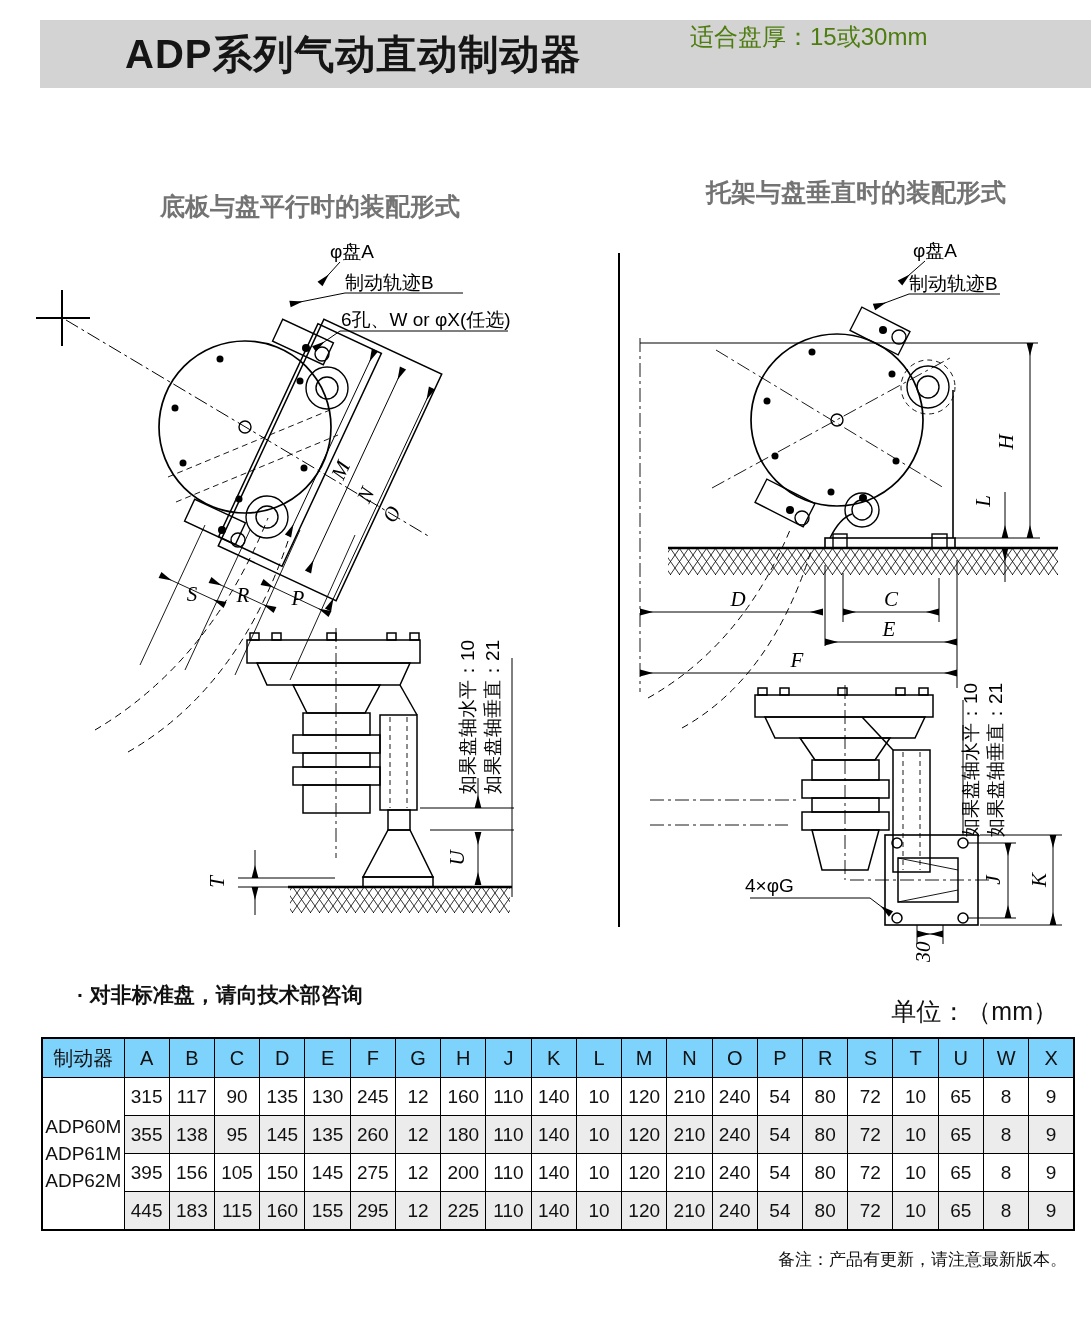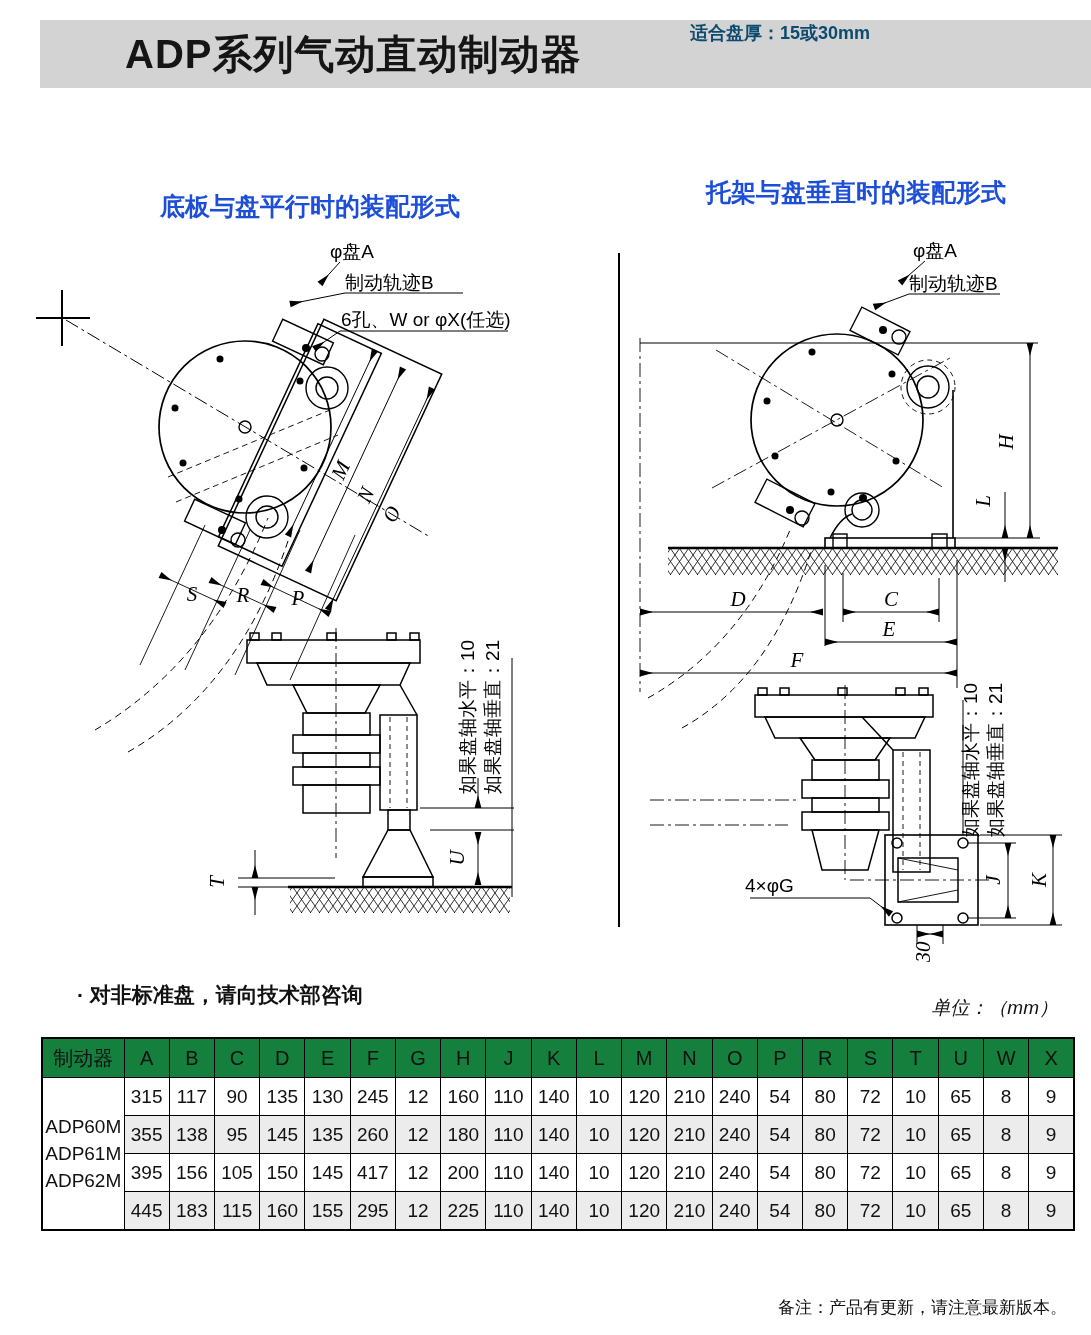--- a/index.html
+++ b/index.html
@@ -1,29 +1,29 @@
 <!DOCTYPE html>
 <html><head>
 <meta charset="utf-8">
 <style>
   html,body{margin:0;padding:0;background:#fff;}
   body{width:1091px;height:1335px;position:relative;font-family:"Liberation Sans",sans-serif;color:#111;overflow:hidden;}
   .abs{position:absolute;}
   .header-bar{left:40px;top:20px;width:1013px;height:68px;background:#d3d3d3;display:flex;align-items:center;padding-left:40px;}
   .header-title{margin-left:45px;font-size:40px;font-weight:bold;letter-spacing:1px;color:#151515;}
-  .header-right{position:absolute;left:690px;top:21px;font-size:18px;font-weight:bold;color:#0c4a6e;}
-  .diagram-title{font-size:25px;font-weight:bold;text-align:center;width:300px;color:#1d4ed8;}
+  .header-right{position:absolute;left:690px;top:21px;font-size:24px;font-weight:normal;color:#4d7c0f;}
+  .diagram-title{font-size:25px;font-weight:bold;text-align:center;width:300px;color:#737373;}
   .dt-left{left:160px;top:190px;}
   .dt-right{left:706px;top:176px;}
   .note-nonstd{left:45px;top:981px;font-size:21px;font-weight:bold;margin-left:32px;}
-  .note-unit{left:880px;top:995px;width:178px;font-size:19px;text-align:right;font-style:italic;}
-  .note-remark{left:590px;top:1248px;width:477px;font-size:17px;text-align:right;margin-top:48px;}
+  .note-unit{left:880px;top:995px;width:178px;font-size:25px;text-align:right;}
+  .note-remark{left:590px;top:1248px;width:477px;font-size:17px;text-align:right;}
   table.dims{position:absolute;left:41px;top:1037px;width:1034px;border-collapse:collapse;table-layout:fixed;border:2.5px solid #000;background:#fff;}
   table.dims th,table.dims td{border:1.5px solid #000;text-align:center;padding:0;font-weight:normal;}
-  table.dims th{height:38px;font-size:20px;background:#15803d;}
+  table.dims th{height:38px;font-size:20px;background:#7dd3fc;}
   table.dims td{height:37px;font-size:19px;}
   table.dims tbody tr:nth-child(even) td{background:#ececec;}
   td.model-cell{background:#fff !important;font-size:19px;text-align:left;padding-left:5px;vertical-align:middle;line-height:27px;margin-top:26px;}
   svg text{fill:#000;}
   .lbl{font-family:"Liberation Sans",sans-serif;font-size:19px;}
   .dim{font-family:"Liberation Serif",serif;font-style:italic;font-size:21px;}
 </style>
 </head>
 <body>
 
@@ -400,21 +400,21 @@
         <td>65</td>
         <td>8</td>
         <td>9</td>
       </tr>
       <tr>
         <td>395</td>
         <td>156</td>
         <td>105</td>
         <td>150</td>
         <td>145</td>
-        <td>417</td>
+        <td>275</td>
         <td>12</td>
         <td>200</td>
         <td>110</td>
         <td>140</td>
         <td>10</td>
         <td>120</td>
         <td>210</td>
         <td>240</td>
         <td>54</td>
         <td>80</td>

